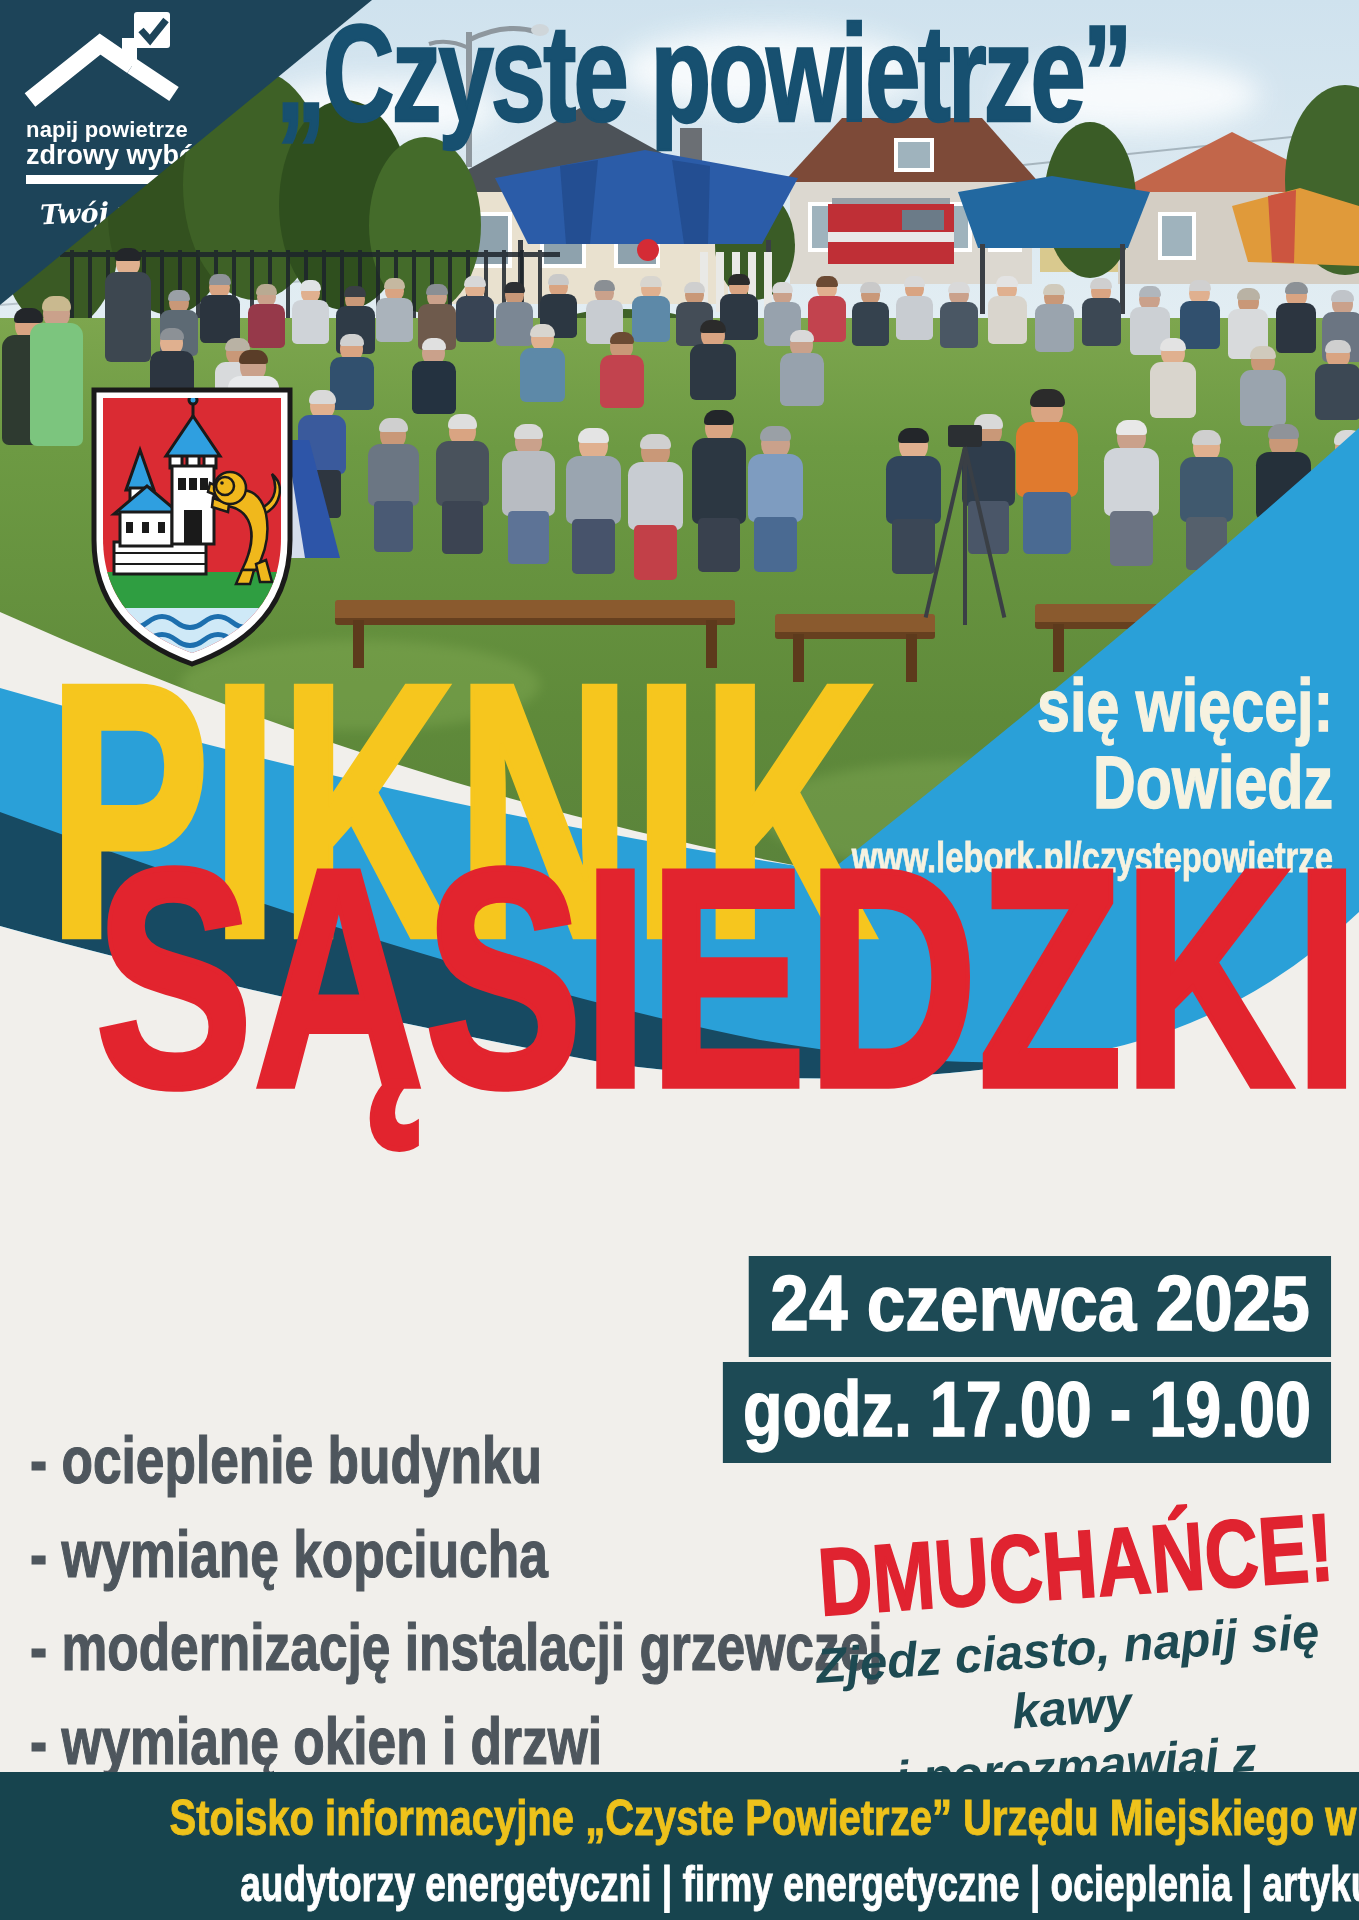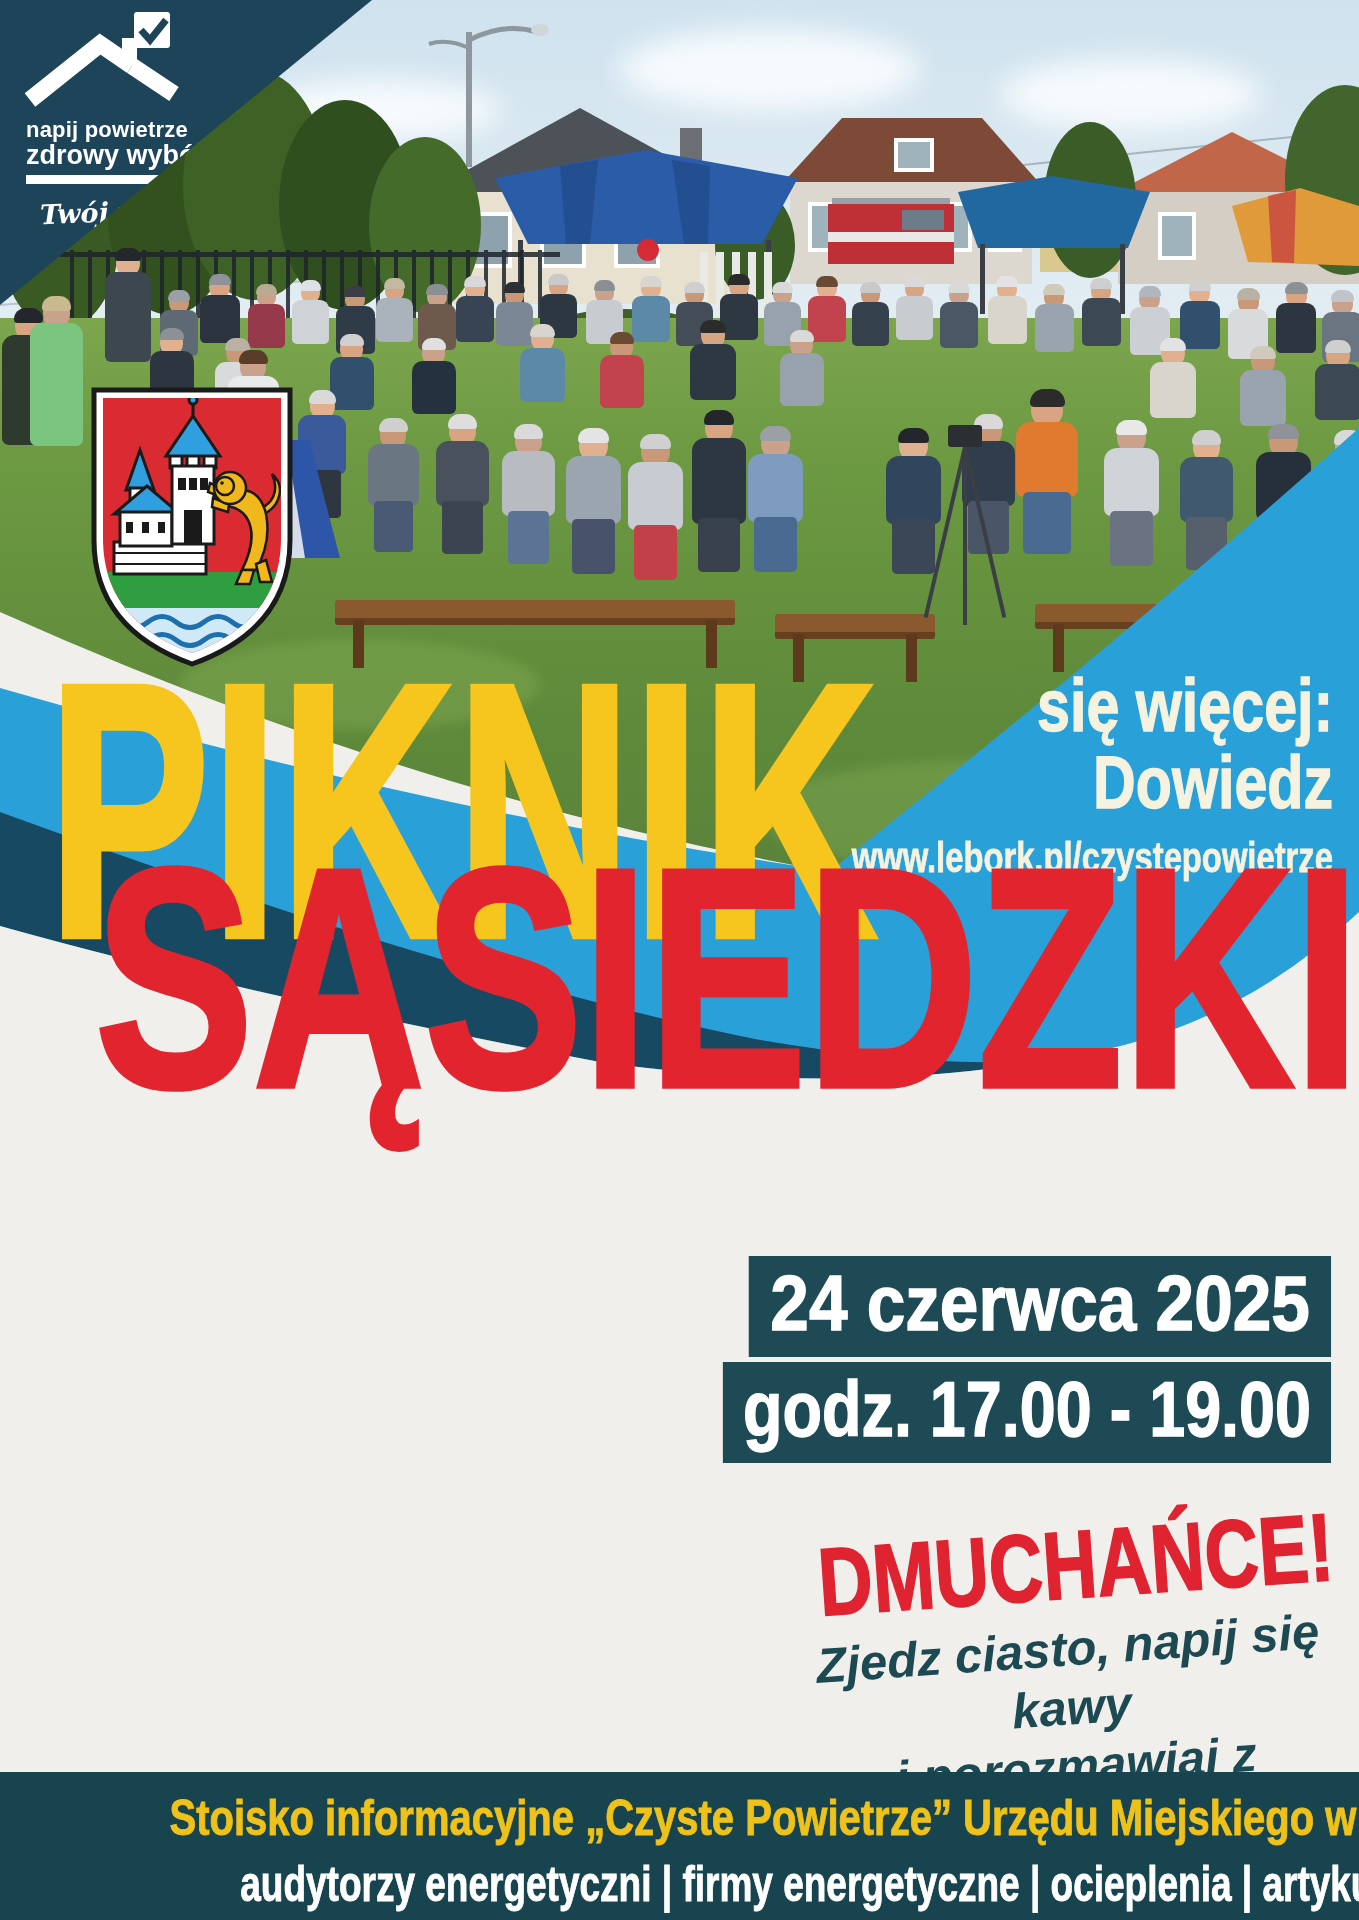--- a/index.html
+++ b/index.html
@@ -598,30 +598,37 @@
       <path d="M108,58 L150,86" stroke="#ffffff" stroke-width="17" fill="none"></path>
       <rect x="110" y="4" width="36" height="36" rx="3" fill="#ffffff"></rect>
       <path d="M117,22 l9,10 l16,-20" stroke="#1d4459" stroke-width="7" fill="none"></path>
     </svg>
     <div class="logo-l1">napij powietrze</div>
     <div class="logo-l2">zdrowy wybór</div>
     <div class="logo-bar"></div>
     <div class="logo-tag">Twój wybór!</div>
   </div>
 
+  <h1 class="title fat"><span>„Czyste powietrze”</span></h1>
   <div class="piknik fat">PIKNIK</div>
   <div class="sasiedzki fat">SĄSIEDZKI</div>
 
   <div class="info">
     <div class="info-big fat"><span>się więcej:</span></div>
     <div class="info-big fat"><span>Dowiedz</span></div>
     <div class="info-url fat"><span>www.lebork.pl/czystepowietrze</span></div>
   </div>
 
 
+  <ul class="grants-list fat">
+    <li>- ocieplenie budynku</li>
+    <li>- wymianę kopciucha</li>
+    <li>- modernizację instalacji grzewczej</li>
+    <li>- wymianę okien i drzwi</li>
+  </ul>
 
   <div class="datebox db1 fat">24 czerwca 2025</div>
   <div class="datebox db2 fat">godz. 17.00 - 19.00</div>
 
   <div class="attraction fat">DMUCHAŃCE!</div>
   <div class="script">
     <div>Zjedz ciasto, napij się kawy</div>
     <div>i porozmawiaj z sąsiadem!</div>
   </div>
 

